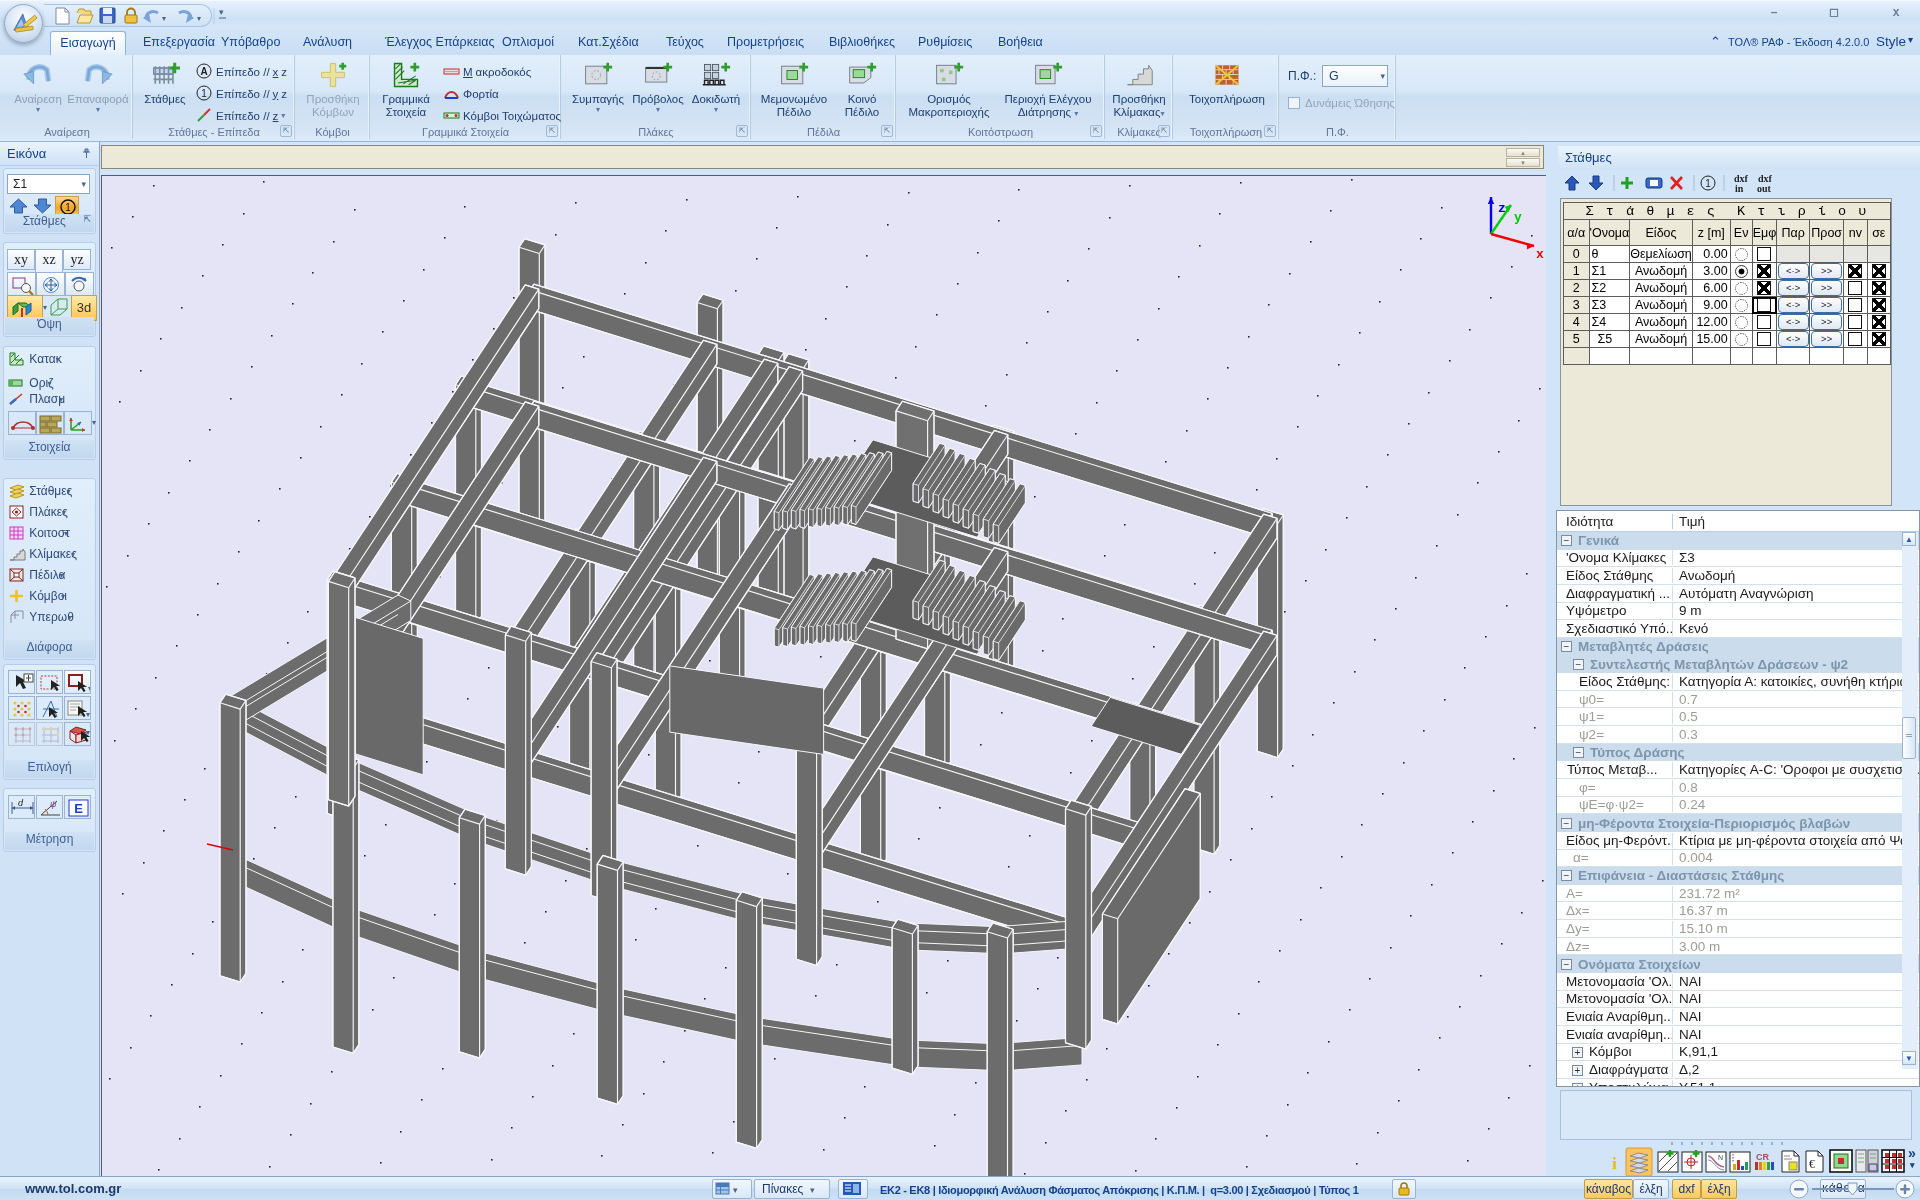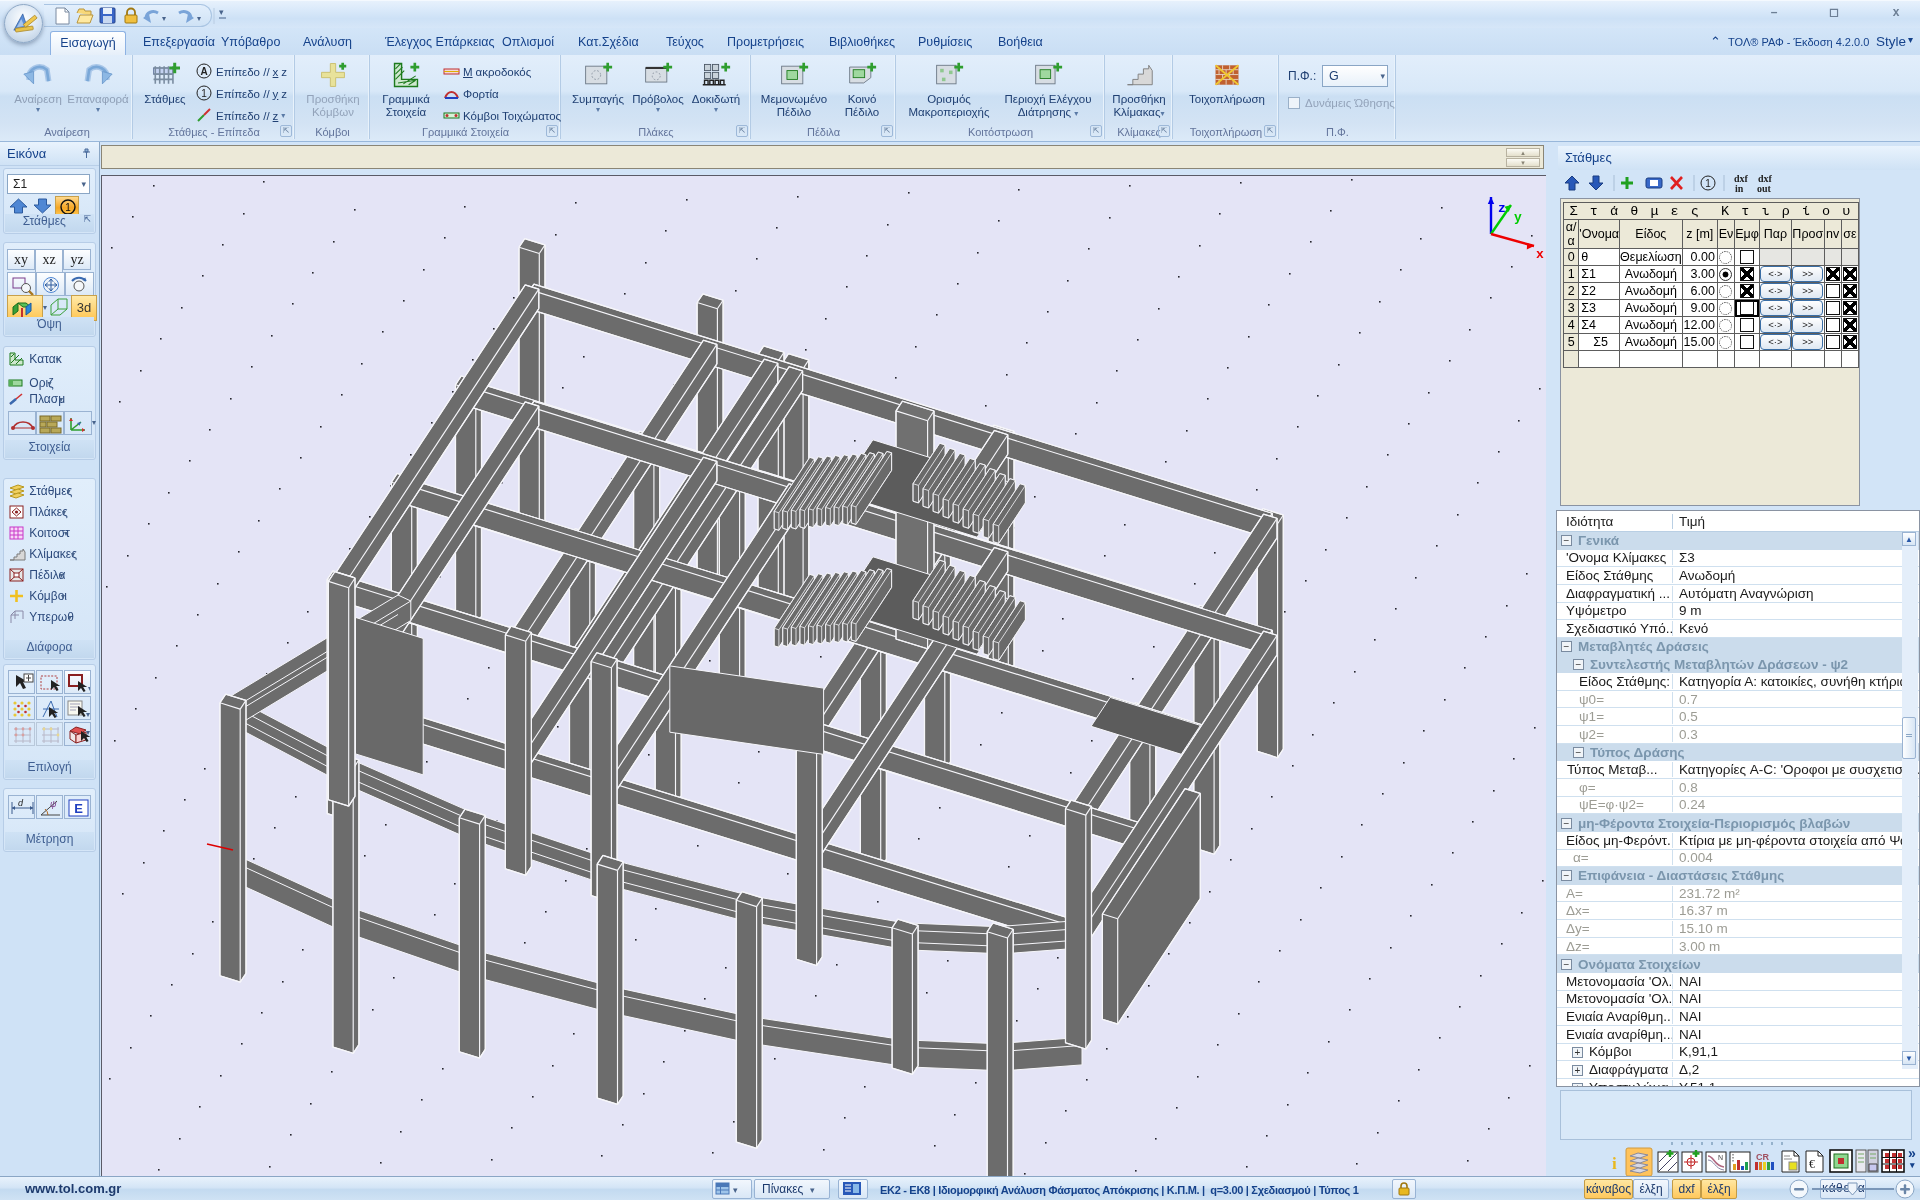--- a/index.html
+++ b/index.html
@@ -48,21 +48,21 @@
  background:linear-gradient(180deg,#cfe2f5,#c2d8ee);}
 .lprow{position:absolute;left:4px;display:flex;align-items:center;font-size:12px;color:#2c4a7c;}
 
 #beigebar{position:absolute;left:101px;top:145px;width:1443px;height:24px;background:#ece9d8;border:1px solid #8a8575;}
 #canvas{position:absolute;left:101px;top:175px;width:1445px;height:1001px;background:#e4e4f6;border-top:1px solid #5a5a66;border-left:1px solid #5a5a66;}
 
 #rightpanel{position:absolute;left:1546px;top:142px;width:374px;height:1034px;background:#d2e4f7;}
 #rp-cap{position:absolute;left:12px;top:4px;width:362px;height:24px;background:linear-gradient(180deg,#e9f3fd,#cfe2f5);
  font-size:13px;color:#15428b;line-height:23px;padding-left:7px;}
 #rp-tools{position:absolute;left:12px;top:28px;width:362px;height:28px;}
-#lvl-box{position:absolute;left:14px;top:56px;width:300px;height:308px;background:#ece9d8;border:1px solid #8a93a2;}
+#lvl-box{position:absolute;left:14px;top:56px;width:332px;height:308px;background:#ece9d8;border:1px solid #8a93a2;}
 #lvl-tbl{position:absolute;left:2px;top:3px;border-collapse:collapse;font-size:12.5px;color:#000;}
 #lvl-tbl td{border:1px solid #5d5d5d;text-align:center;padding:0;height:17px;background:#fff;overflow:hidden;}
 #lvl-tbl tr.hdr td, #lvl-tbl td.aa{background:#ece9d8;}
 #lvl-tbl tr.hdr td{height:26px;}
 .rad{display:inline-block;width:13px;height:13px;border:1.4px dotted #333;border-radius:50%;background:#fff;vertical-align:middle;}
 .rad.on{background:radial-gradient(circle,#000 0 34%,#fff 42%);border:1.4px solid #333;}
 .cb{display:inline-block;width:14px;height:14px;border:1.8px solid #111;background:#fff;vertical-align:middle;position:relative;}
 .cb.x::before{content:"";position:absolute;left:0;top:0;right:0;bottom:0;
  background:linear-gradient(45deg,transparent 40%,#000 40% 60%,transparent 60%),linear-gradient(-45deg,transparent 40%,#000 40% 60%,transparent 60%);}
 .pbtn{display:inline-block;width:31px;height:16px;border:1.4px solid #3a6ea5;border-radius:4px;background:linear-gradient(180deg,#fefefe,#dfe8f2);
@@ -2213,21 +2213,21 @@
               <td style="text-align:right;padding-right:2px;">12.00</td>
               <td><span class="rad"></span></td>
               <td><span class="cb"></span></td>
               <td><span class="pbtn">&lt;·&gt;</span></td>
               <td><span class="pbtn">&gt;&gt;</span></td>
               <td><span class="cb"></span></td>
               <td><span class="cb x"></span></td>
             </tr>
    <tr>
               <td class="aa">5</td>
-              <td style="text-align:left;padding-left:14px;">Σ5</td>
+              <td style="text-align:left;padding-left:8px;">Σ5</td>
               <td>Ανωδομή</td>
               <td style="text-align:right;padding-right:2px;">15.00</td>
               <td><span class="rad"></span></td>
               <td><span class="cb"></span></td>
               <td><span class="pbtn">&lt;·&gt;</span></td>
               <td><span class="pbtn">&gt;&gt;</span></td>
               <td><span class="cb"></span></td>
               <td><span class="cb x"></span></td>
             </tr>
    <tr>

